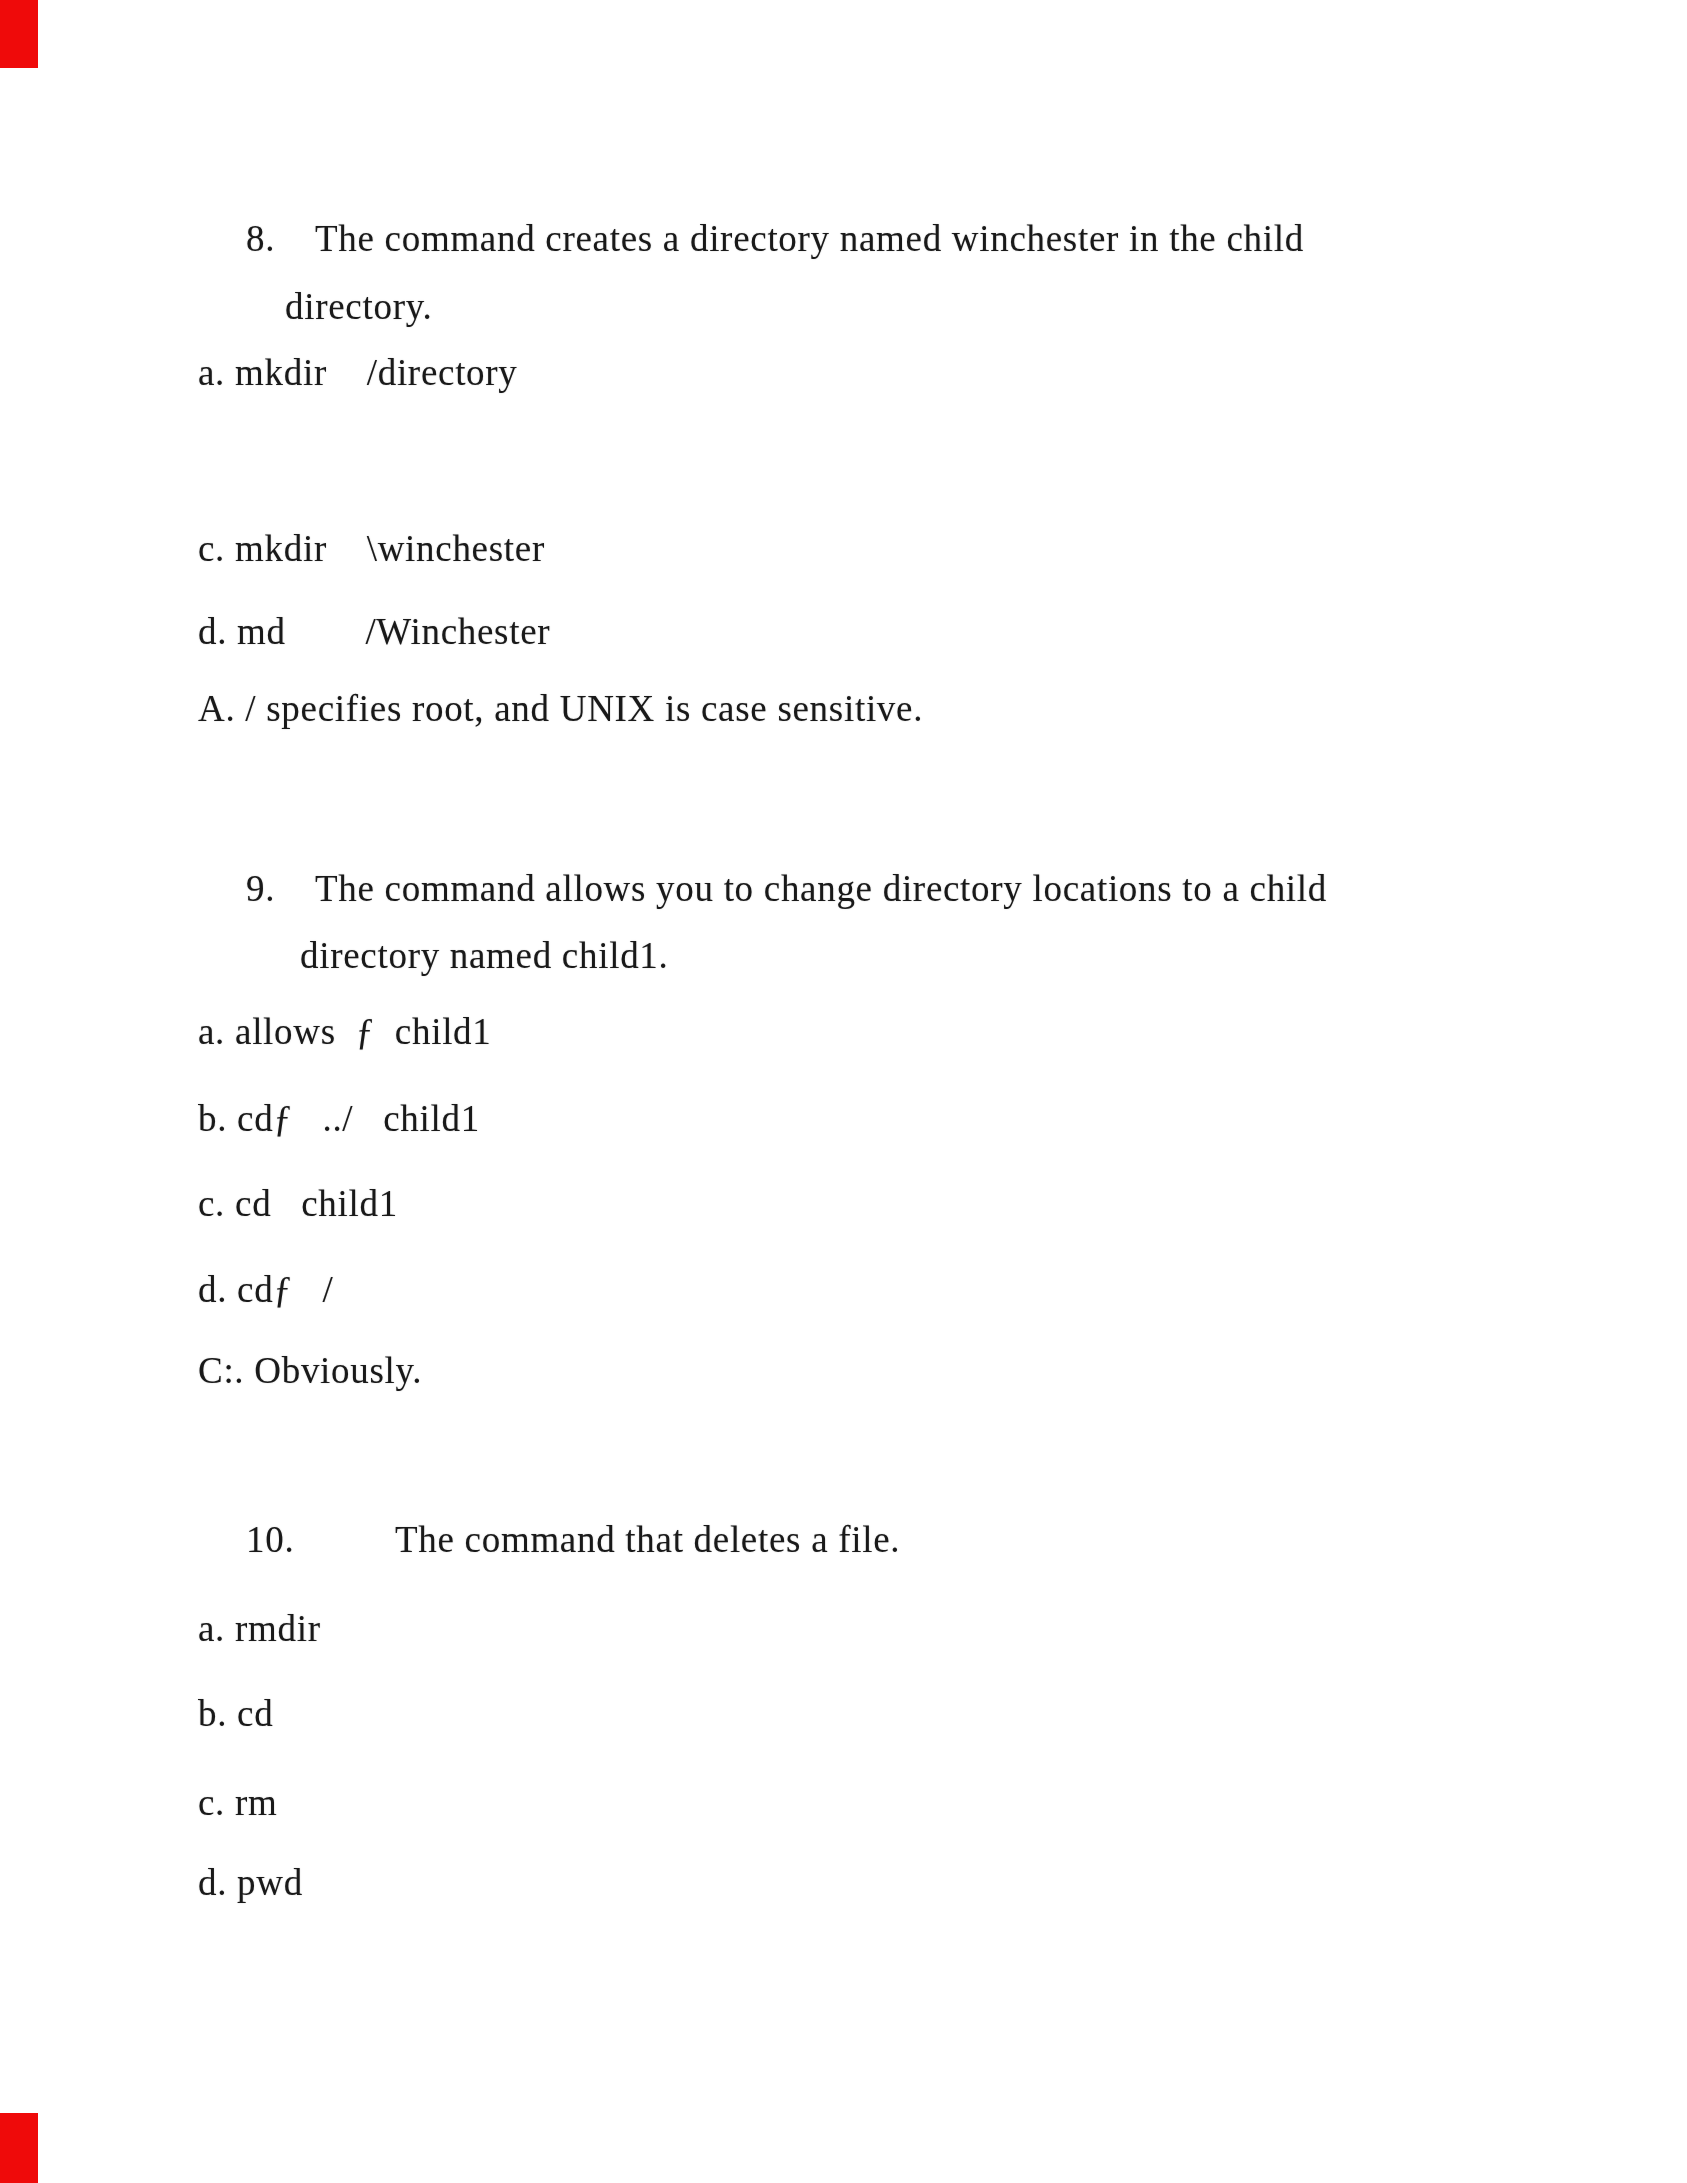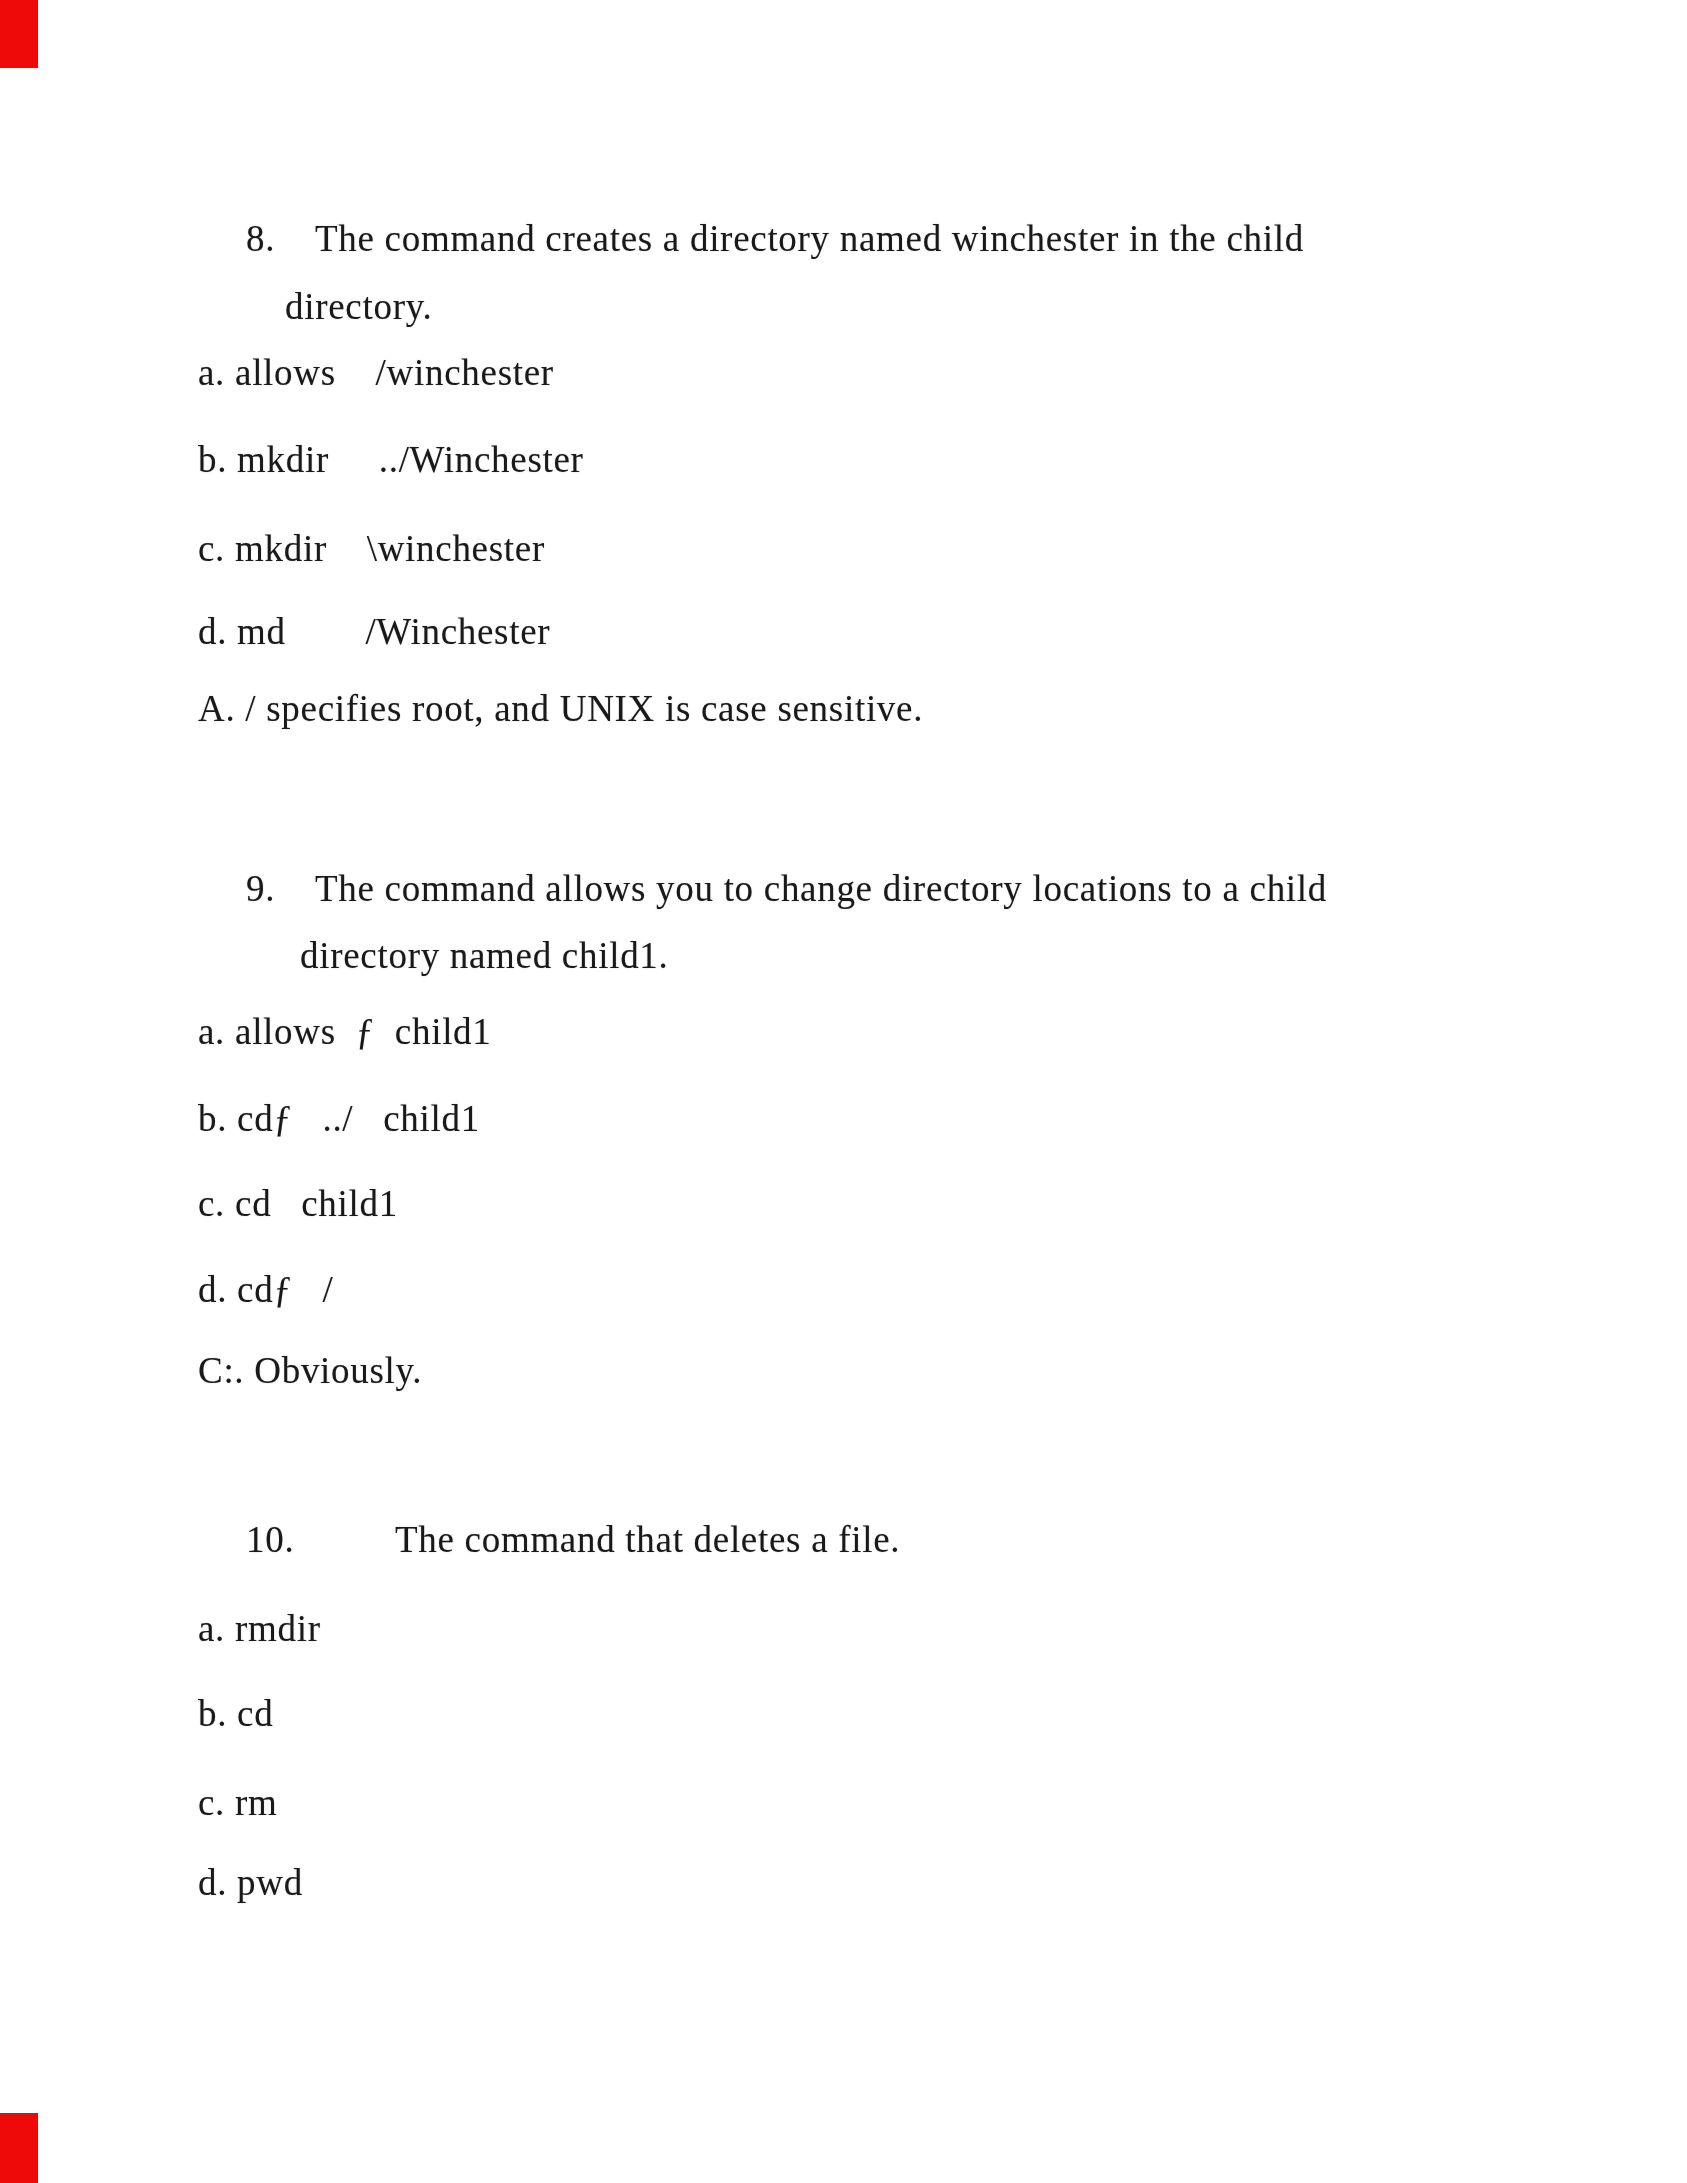--- a/index.html
+++ b/index.html
@@ -31,22 +31,21 @@
 
 <div class="page">
 
   <div class="mark" style="top: 0px; height: 68px; background-color: rgb(239, 10, 10);"></div>
   <div class="mark" style="top: 2113px; height: 70px; background-color: rgb(239, 10, 10);"></div>
 
   <div class="ln" style="top:215px;left:246px">8.</div>
   <div class="ln" style="top:215px;left:315px">The command creates a directory named winchester in the child</div>
   <div class="ln" style="top:283px;left:285px">directory.</div>
 
-  <div class="ln" style="top:349px;left:198px">a. allows    /winchester</div>
-  <div class="ln" style="top:436px;left:198px">b. mkdir     ../Winchester</div>
+  <div class="ln" style="top:349px;left:198px">a. mkdir    /directory</div>
   <div class="ln" style="top:525px;left:198px">c. mkdir    \winchester</div>
   <div class="ln" style="top:685px;left:198px">A. / specifies root, and UNIX is case sensitive.</div>
   <div class="ln" style="top:608px;left:198px">d. md        /Winchester</div>
 
   <div class="ln" style="top:865px;left:246px">9.</div>
   <div class="ln" style="top:865px;left:315px">The command allows you to change directory locations to a child</div>
   <div class="ln" style="top:932px;left:300px">directory named child1.</div>
 
   <div class="ln" style="top:1008px;left:198px">a. allows  ƒ  child1</div>
   <div class="ln" style="top:1095px;left:198px">b. cdƒ   ../   child1</div>

